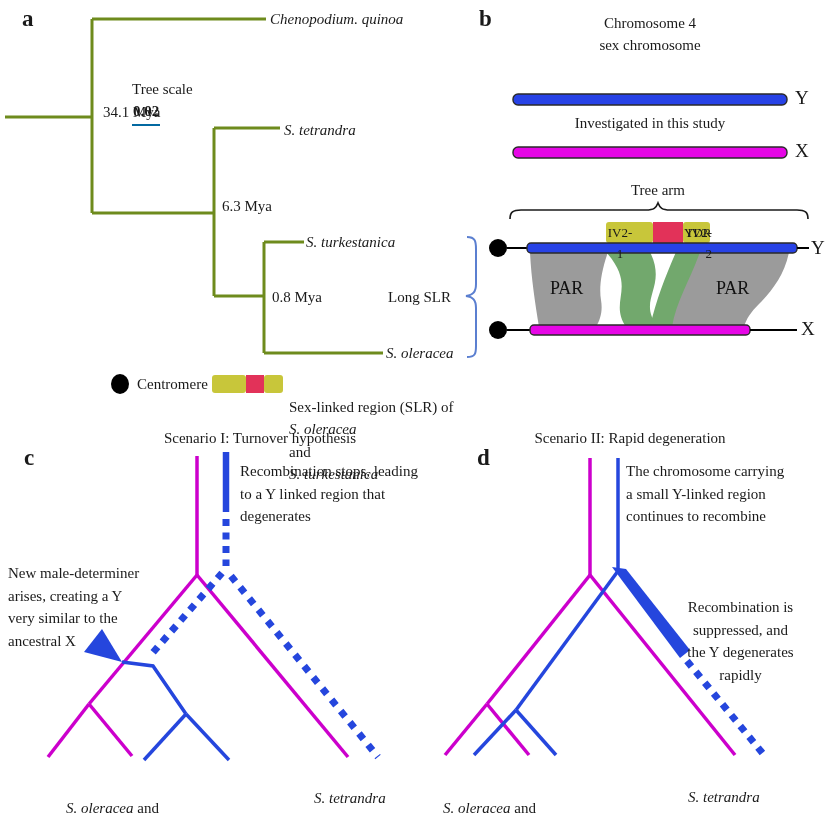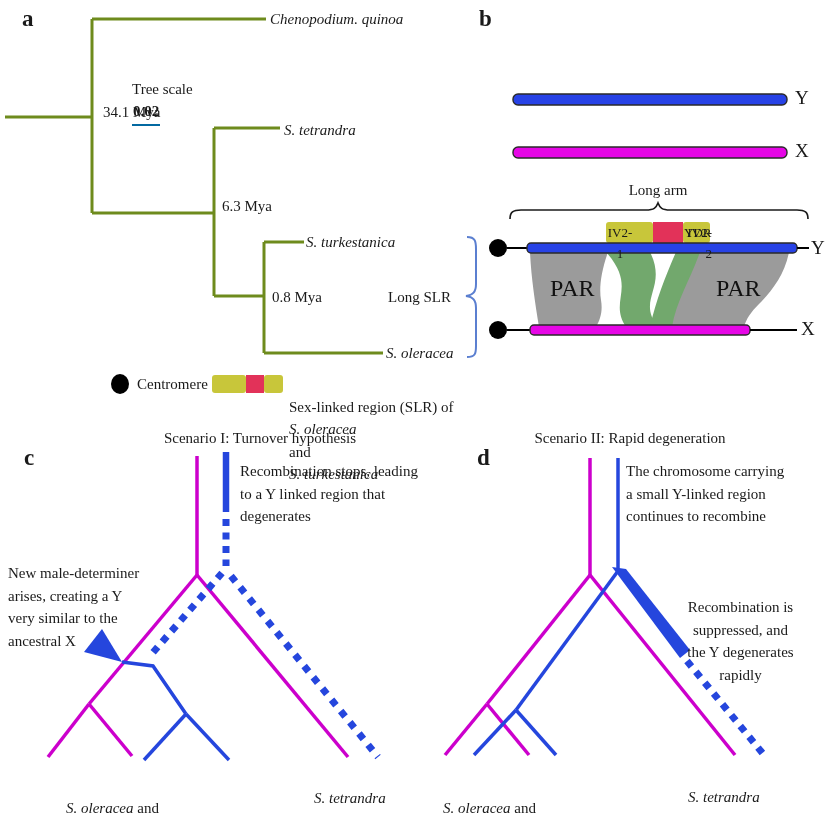--- a/index.html
+++ b/index.html
@@ -5,21 +5,21 @@
   html,body{margin:0;padding:0;background:#fff;}
   #fig{position:relative;width:827px;height:825px;background:#fff;overflow:hidden;
        font-family:"Liberation Serif","DejaVu Serif",serif;color:#1a1a1a;}
   #vector{position:absolute;left:0;top:0;}
   .t{position:absolute;font-size:15px;line-height:22.5px;white-space:pre-line;}
   .it{font-style:italic;}
   .bold{font-weight:normal;}
   .panel-letter{font-size:23px;font-weight:bold;}
   .ctr{text-align:center;}
   .chrlab{font-size:19px;}
-  .parlab{font-size:24px;color:#111;}
+  .parlab{font-size:18px;color:#111;}
   .boxlab{font-size:13px;line-height:21px;text-align:center;}
   .scalebar{display:inline-block;border-bottom:2px solid #0369a1;padding:0 1px 1px 1px;font-weight:bold;}
   .tipline{display:block;}
 </style>
 </head>
 <body>
 
 <div id="fig">
 
   <svg id="vector" width="827" height="825" viewBox="0 0 827 825">
@@ -111,23 +111,26 @@
   </div>
   <div class="t" style="left:103px;top:101px;">34.1 Mya</div>
   <div class="t it" style="left:284px;top:119px;">S. tetrandra</div>
   <div class="t" style="left:222px;top:195px;">6.3 Mya</div>
   <div class="t it" style="left:306px;top:231px;">S. turkestanica</div>
   <div class="t" style="left:272px;top:286px;">0.8 Mya</div>
   <div class="t" style="left:388px;top:286px;">Long SLR</div>
   <div class="t it" style="left:386px;top:342px;">S. oleracea</div>
 
   <div class="t panel-letter" style="left:479px;top:8px;">b</div>
+  <div class="t ctr" style="left:515px;top:12px;width:270px;line-height:22px;">Chromosome 4
+sex chromosome</div>
   <div class="t chrlab" style="left:795px;top:87px;">Y</div>
+  <div class="t ctr" style="left:513px;top:112px;width:274px;">Investigated in this study</div>
   <div class="t chrlab" style="left:795px;top:140px;">X</div>
-  <div class="t ctr" style="left:513px;top:179px;width:290px;">Long arm</div>
+  <div class="t ctr" style="left:513px;top:179px;width:290px;">Tree arm</div>
   <div class="t boxlab" style="left:606px;top:222px;width:28px;border-radius:9px;">IV2-1</div>
   <div class="t boxlab" style="left:684px;top:222px;width:25px;">YDR</div>
   <div class="t boxlab" style="left:681px;top:222px;width:31px;text-align:right;">IV2-2</div>
   <div class="t chrlab" style="left:811px;top:237px;">Y</div>
   <div class="t parlab" style="left:550px;top:277px;">PAR</div>
   <div class="t parlab" style="left:716px;top:277px;">PAR</div>
   <div class="t chrlab" style="left:801px;top:318px;">X</div>
 
   <div class="t" style="left:137px;top:373px;">Centromere</div>
   <div class="t" style="left:289px;top:373px;">

